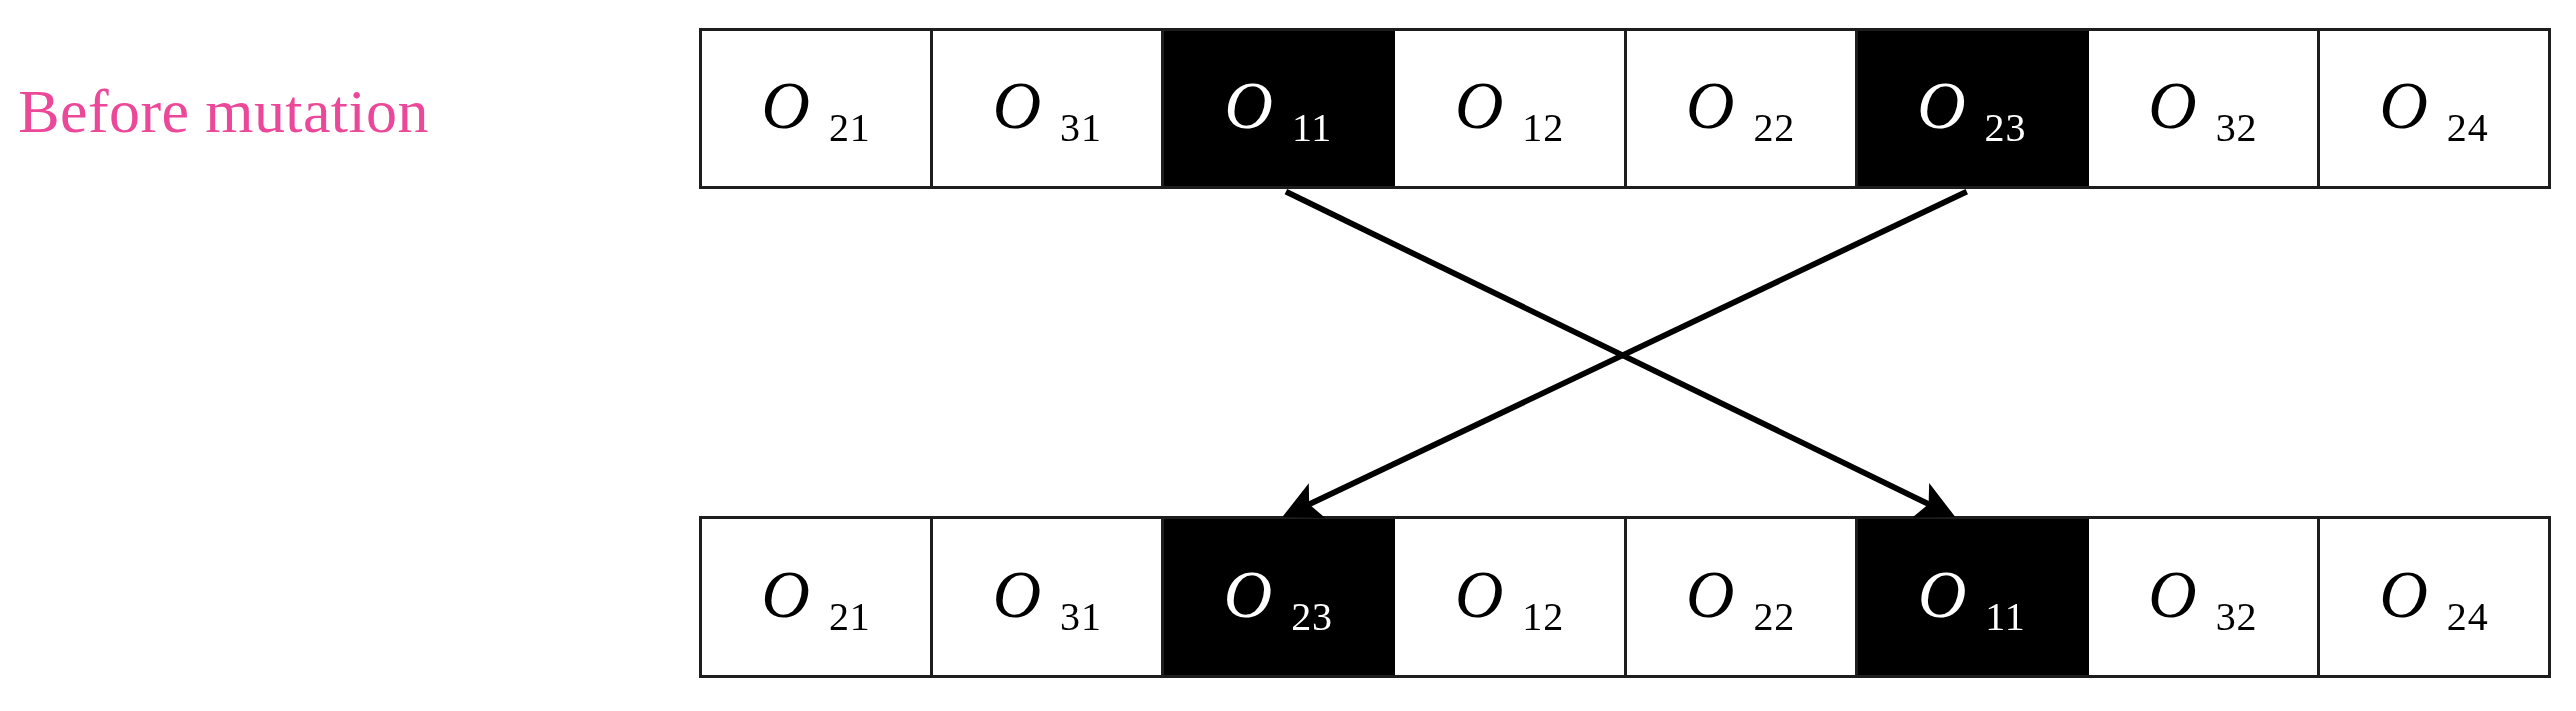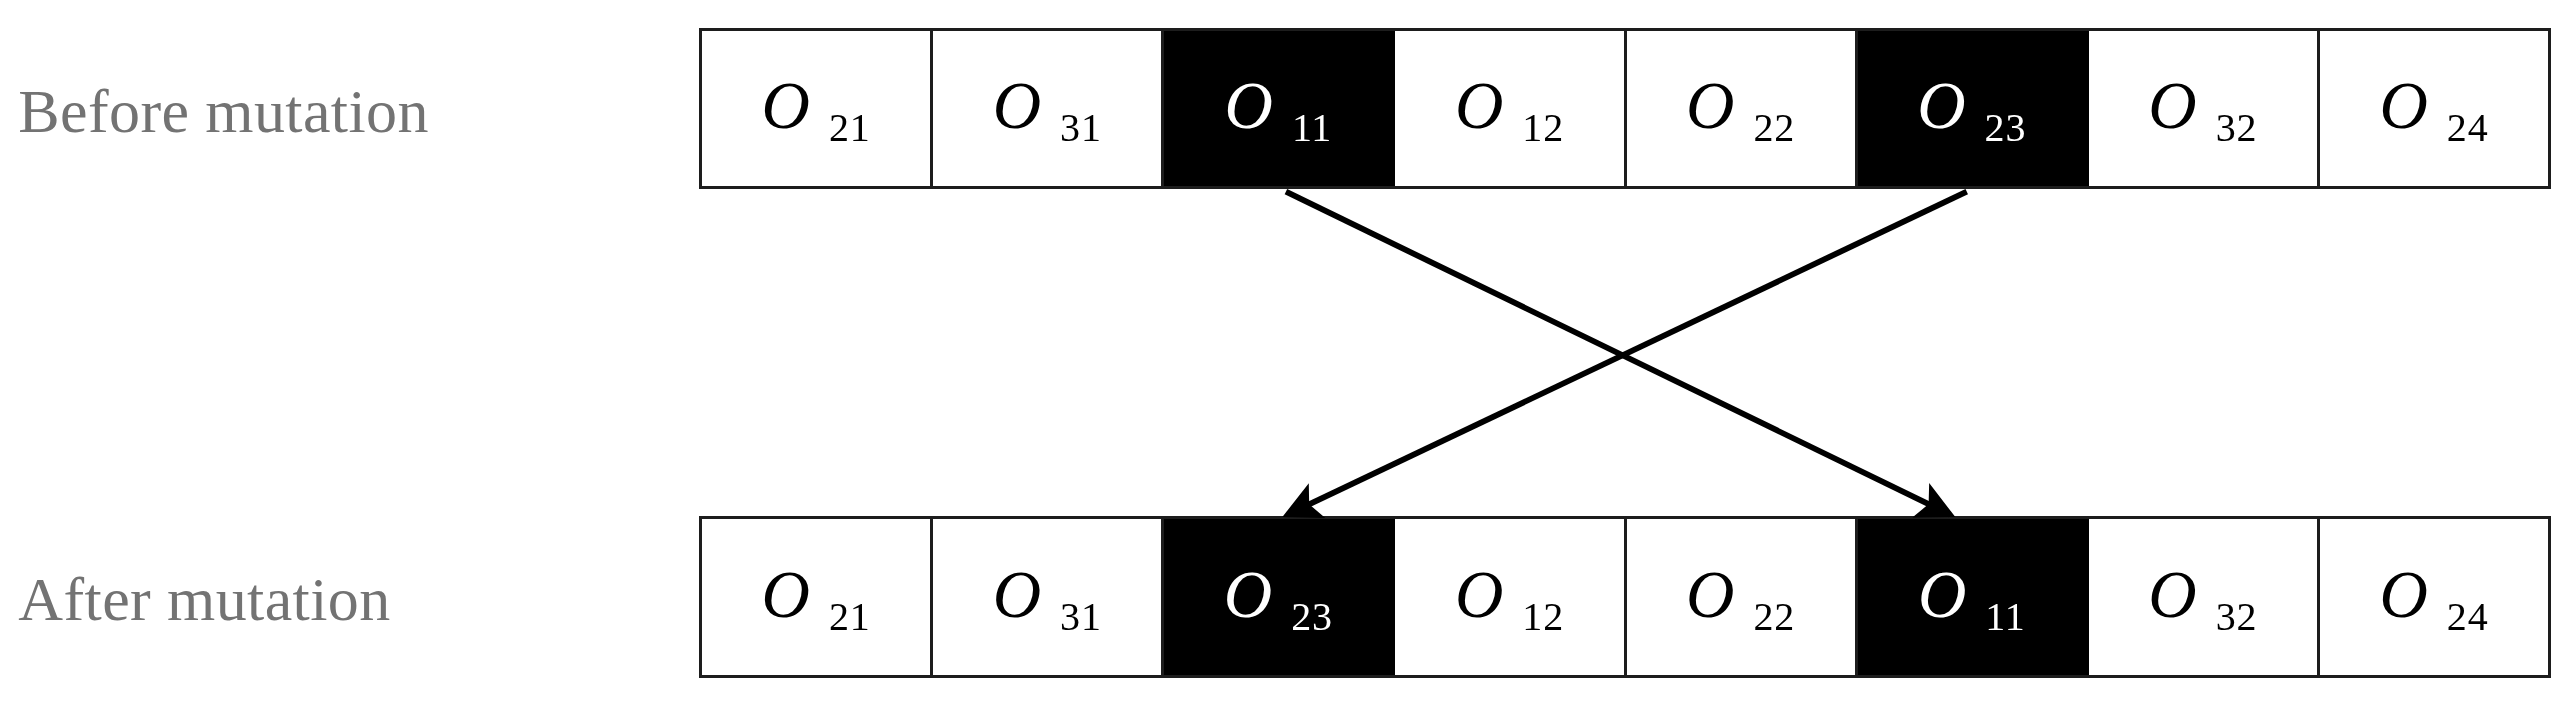--- a/index.html
+++ b/index.html
@@ -16,21 +16,21 @@
     overflow: hidden;
   }
 
   
   .row-label {
     position: absolute;
     left: 18.3px;
     width: 666px;
     font-size: 62px;
     line-height: 1;
-    color: #737373;
+    color: #ec4899;
     white-space: nowrap;
     letter-spacing: 0.4px;
   }
   #label-before { top: 80px; }
   #label-after  { top: 568px; }
 
   
   .strip {
     position: absolute;
     left: 699px;
@@ -144,21 +144,20 @@
         </span>
       </div>
       <div class="gene-cell">
         <span class="gene-token">
           <span class="gene-base">O</span>
           <span class="gene-sub">24</span>
         </span>
       </div>
     </div>
 
-  <div id="label-after" class="row-label">After mutation</div>
 
   <div id="strip-after" class="strip">
       <div class="gene-cell">
         <span class="gene-token">
           <span class="gene-base">O</span>
           <span class="gene-sub">21</span>
         </span>
       </div>
       <div class="gene-cell">
         <span class="gene-token">

